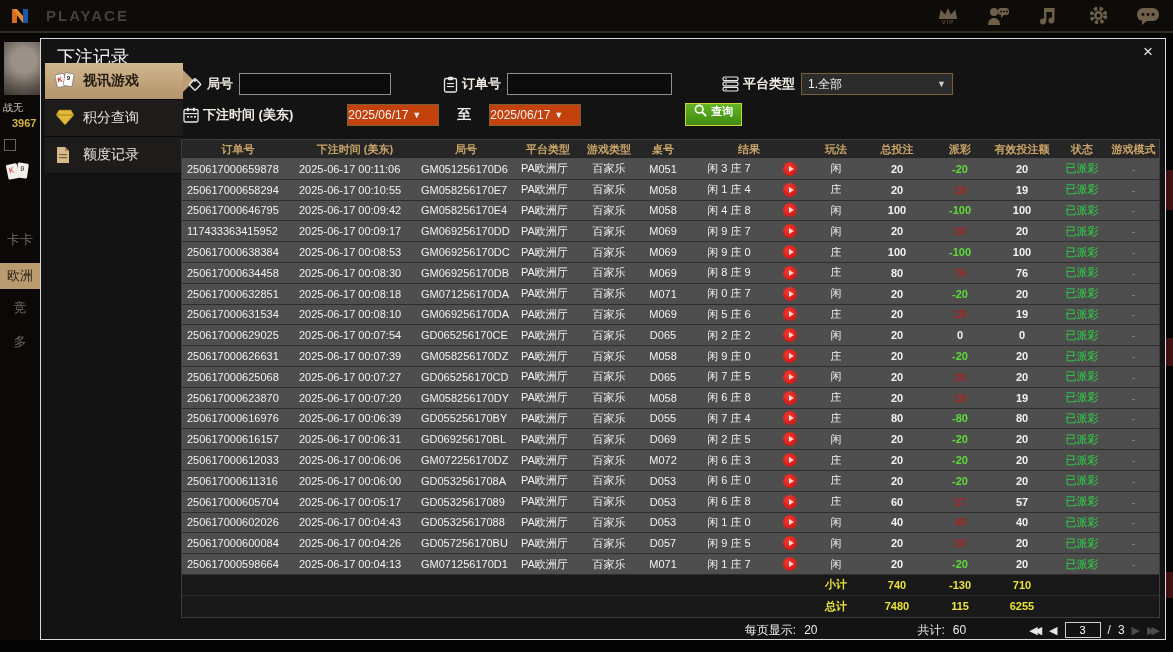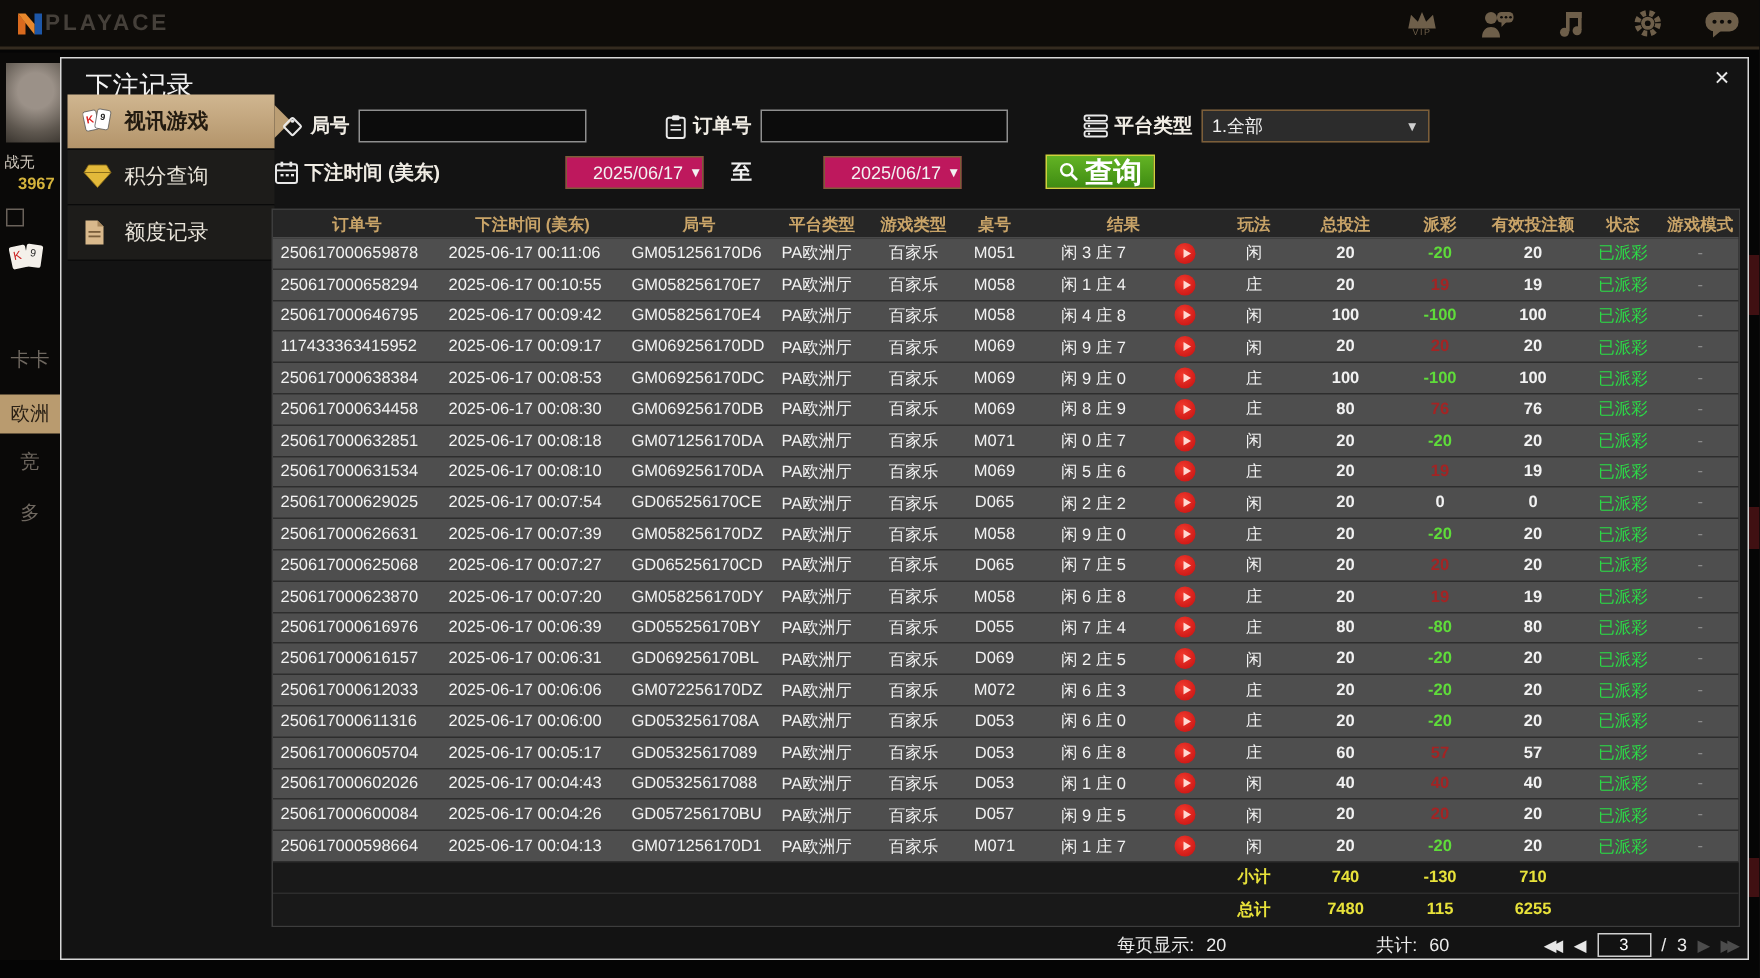--- a/index.html
+++ b/index.html
@@ -2,21 +2,21 @@
 <html><head>
 <meta charset="utf-8">
 <style>
   * { box-sizing: border-box; margin: 0; padding: 0; }
   html,body { width:1173px; height:652px; overflow:hidden; }
   body { background:#050505; font-family:"Liberation Sans","DejaVu Sans",sans-serif; color:#eee; position:relative; }
 
   
   .topbar { position:absolute; left:0; top:0; width:1173px; height:33px; background:#0e0c09;
             border-bottom:2px solid #342b1f; display:flex; align-items:center; padding:0 10px; }
-  .brand { display:flex; align-items:center; gap:0; }
+  .brand { display:flex; align-items:center; gap:16px; }
   .brand-text { font-weight:bold; font-size:15px; letter-spacing:2px; color:#45403a; }
   .topbar-icons { margin-left:auto; display:flex; align-items:center; gap:24px; overflow:hidden; padding-right:2px; }
   .tb-icon { width:26px; height:24px; display:flex; flex-direction:column; align-items:center; justify-content:center; color:#6e5f4a; }
   .tb-icon svg { display:block; }
   .vip-sub { font-size:6px; color:#6e5f4a; letter-spacing:1px; margin-top:-1px; }
 
   
   .bg-left { position:absolute; left:0; top:35px; width:40px; height:605px; overflow:hidden; background:#0a0908; }
   .bg-avatar { position:absolute; left:4px; top:7px; width:36px; height:53px;
                background:radial-gradient(circle at 55% 35%, #9b9188 0 30%, #5e574f 70%, #3a352f); }
@@ -51,27 +51,27 @@
   .filters1 { position:absolute; left:146px; top:34px; display:flex; align-items:center; font-size:13px; }
   .filters2 { position:absolute; left:142px; top:64px; display:flex; align-items:center; font-size:13px; }
   .f-label { font-weight:bold; color:#f0ece4; margin:0 6px 0 4px; white-space:nowrap; }
   .f-input { width:152px; height:22px; background:#0c0c0c; border:1px solid #8f8f8f; color:#eee;
              font-size:12px; padding:0 4px; outline:none; }
   .f-input.order { width:165px; }
   .f-gap { width:52px; } .f-gap2 { width:50px; }
   .f-select { width:152px; height:22px; background:#2c2c2c; border:1px solid #7c5e39; color:#f2f2f2;
               font-size:12px; display:flex; align-items:center; padding:0 6px; cursor:pointer; }
   .f-select .caret { margin-left:auto; font-size:9px; color:#cfcfcf; }
-  .date-dd { width:92px; height:22px; background:#be185d; border:1px solid #7c5e39; color:#f2f2f2;
-             font-size:12px; display:flex; align-items:center; justify-content:flex-end; gap:4px; cursor:pointer;margin-left:30px; }
+  .date-dd { width:92px; height:22px; background:#c2410c; border:1px solid #7c5e39; color:#f2f2f2;
+             font-size:12px; display:flex; align-items:center; justify-content:flex-start; gap:4px; cursor:pointer; }
   .date-dd .caret { font-size:9px; }
   .to-label { font-weight:bold; margin:0 18px; font-size:14px; }
-  .btn-search { margin-left:56px; height:23px; padding:0 8px; background:linear-gradient(#63b324,#3f8c12);
-                border:1px solid #cfd23c; color:#fff; font-size:19px; font-weight:bold;
-                display:flex; align-items:center; gap:4px; cursor:pointer; }
+  .btn-search { margin-left:104px; height:23px; padding:0 8px; background:linear-gradient(#63b324,#3f8c12);
+                border:1px solid #cfd23c; color:#fff; font-size:11px; font-weight:bold;
+                display:flex; gap:4px; cursor:pointer; }
 
   
   .btable { position:absolute; left:140px; top:100px; width:979px; border:1px solid #3d3d3d; font-size:11px; }
   .thead { display:flex; height:19px; background:#262626; border-bottom:1px solid #4a4a4a; }
   .th { color:#c9a468; font-weight:bold; display:flex; align-items:center; justify-content:center; white-space:nowrap; overflow:hidden; }
   .tr { display:flex; height:20.8px; background:#4e4e4e; border-bottom:1px solid #2d2d2d; }
   .td { display:flex; align-items:center; justify-content:center; color:#f2f2f2; white-space:nowrap; overflow:hidden; }
   .c-order{width:112px} .c-time{width:122px} .c-round{width:100px} .c-plat{width:64px}
   .c-game{width:58px} .c-tbl{width:50px} .c-res{width:82px} .c-play{width:40px}
   .c-bet{width:52px} .c-stake{width:70px} .c-pay{width:56px} .c-valid{width:68px}

